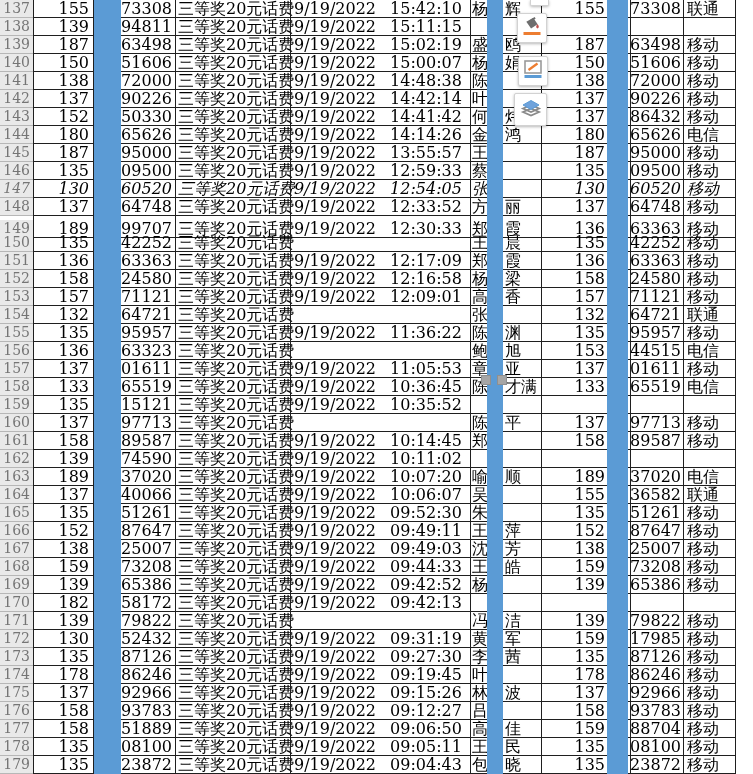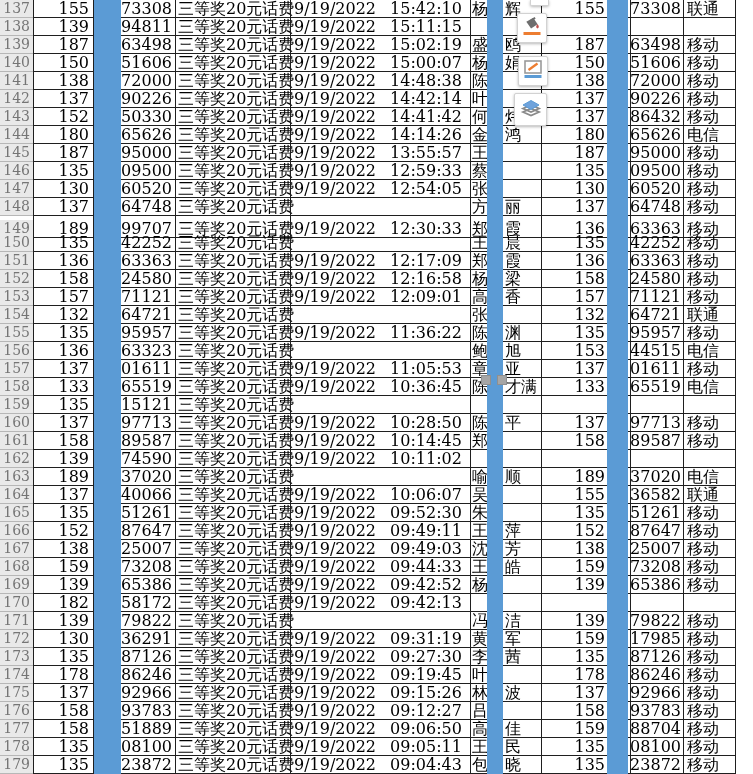--- a/index.html
+++ b/index.html
@@ -182,21 +182,21 @@
         <div class="cell c-p1a">135</div>
         <div class="cell c-p1b">09500</div>
         <div class="cell c-prize">三等奖20元话费</div>
         <div class="cell c-n1">蔡</div>
         <div class="cell c-n2"></div>
         <div class="cell c-p2a">135</div>
         <div class="cell c-p2b">09500</div>
         <div class="cell c-car">移动</div>
         <div class="cell c-dt"><span>9/19/2022</span><span class="t">12:59:33</span></div>
       </div>
-      <div class="row" style="top: 180px;">
+      <div class="row" style="top: 180px; font-style: italic;">
         <div class="rh">147</div>
         <div class="rt"></div>
         <div class="rr"></div>
         <div class="cell c-p1a">130</div>
         <div class="cell c-p1b">60520</div>
         <div class="cell c-prize">三等奖20元话费</div>
         <div class="cell c-n1">张</div>
         <div class="cell c-n2"></div>
         <div class="cell c-p2a">130</div>
         <div class="cell c-p2b">60520</div>
@@ -208,20 +208,21 @@
         <div class="rt"></div>
         <div class="rr"></div>
         <div class="cell c-p1a">137</div>
         <div class="cell c-p1b">64748</div>
         <div class="cell c-prize">三等奖20元话费</div>
         <div class="cell c-n1">方</div>
         <div class="cell c-n2">丽</div>
         <div class="cell c-p2a">137</div>
         <div class="cell c-p2b">64748</div>
         <div class="cell c-car">移动</div>
+        <div class="cell c-dt"><span>9/19/2022</span><span class="t">12:33:52</span></div>
       </div>
       <div class="row" style="top: 220px;">
         <div class="rh">149</div>
         <div class="rt"></div>
         <div class="rr"></div>
         <div class="cell c-p1a">189</div>
         <div class="cell c-p1b">99707</div>
         <div class="cell c-prize">三等奖20元话费</div>
         <div class="cell c-n1">郑</div>
         <div class="cell c-n2">霞</div>
@@ -358,34 +359,34 @@
         <div class="rt"></div>
         <div class="rr"></div>
         <div class="cell c-p1a">135</div>
         <div class="cell c-p1b">15121</div>
         <div class="cell c-prize">三等奖20元话费</div>
         <div class="cell c-n1"></div>
         <div class="cell c-n2"></div>
         <div class="cell c-p2a"></div>
         <div class="cell c-p2b"></div>
         <div class="cell c-car"></div>
+        <div class="cell c-dt"><span>9/19/2022</span><span class="t">10:35:52</span></div>
       </div>
       <div class="row" style="top: 414px;">
         <div class="rh">160</div>
         <div class="rt"></div>
         <div class="rr"></div>
         <div class="cell c-p1a">137</div>
         <div class="cell c-p1b">97713</div>
         <div class="cell c-prize">三等奖20元话费</div>
         <div class="cell c-n1">陈</div>
         <div class="cell c-n2">平</div>
         <div class="cell c-p2a">137</div>
         <div class="cell c-p2b">97713</div>
         <div class="cell c-car">移动</div>
-        <div class="cell c-dt"><span>9/19/2022</span><span class="t">10:28:50</span></div>
       </div>
       <div class="row" style="top: 432px;">
         <div class="rh">161</div>
         <div class="rt"></div>
         <div class="rr"></div>
         <div class="cell c-p1a">158</div>
         <div class="cell c-p1b">89587</div>
         <div class="cell c-prize">三等奖20元话费</div>
         <div class="cell c-n1">郑</div>
         <div class="cell c-n2"></div>
@@ -413,20 +414,21 @@
         <div class="rt"></div>
         <div class="rr"></div>
         <div class="cell c-p1a">189</div>
         <div class="cell c-p1b">37020</div>
         <div class="cell c-prize">三等奖20元话费</div>
         <div class="cell c-n1">喻</div>
         <div class="cell c-n2">顺</div>
         <div class="cell c-p2a">189</div>
         <div class="cell c-p2b">37020</div>
         <div class="cell c-car">电信</div>
+        <div class="cell c-dt"><span>9/19/2022</span><span class="t">10:07:20</span></div>
       </div>
       <div class="row" style="top: 486px;">
         <div class="rh">164</div>
         <div class="rt"></div>
         <div class="rr"></div>
         <div class="cell c-p1a">137</div>
         <div class="cell c-p1b">40066</div>
         <div class="cell c-prize">三等奖20元话费</div>
         <div class="cell c-n1">吴</div>
         <div class="cell c-n2"></div>
@@ -530,21 +532,21 @@
         <div class="cell c-n2">洁</div>
         <div class="cell c-p2a">139</div>
         <div class="cell c-p2b">79822</div>
         <div class="cell c-car">移动</div>
       </div>
       <div class="row" style="top: 630px;">
         <div class="rh">172</div>
         <div class="rt"></div>
         <div class="rr"></div>
         <div class="cell c-p1a">130</div>
-        <div class="cell c-p1b">36291</div>
+        <div class="cell c-p1b">52432</div>
         <div class="cell c-prize">三等奖20元话费</div>
         <div class="cell c-n1">黄</div>
         <div class="cell c-n2">军</div>
         <div class="cell c-p2a">159</div>
         <div class="cell c-p2b">17985</div>
         <div class="cell c-car">移动</div>
         <div class="cell c-dt"><span>9/19/2022</span><span class="t">09:31:19</span></div>
       </div>
       <div class="row" style="top: 648px;">
         <div class="rh">173</div>

